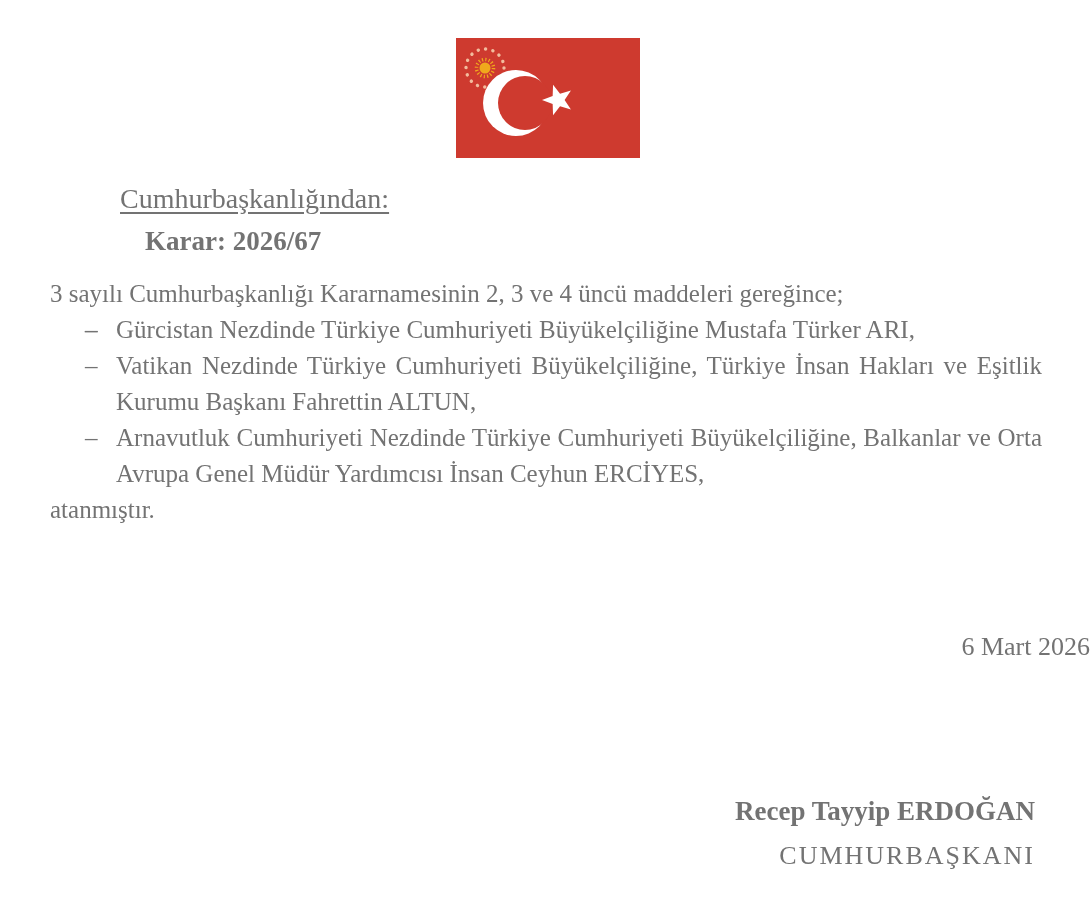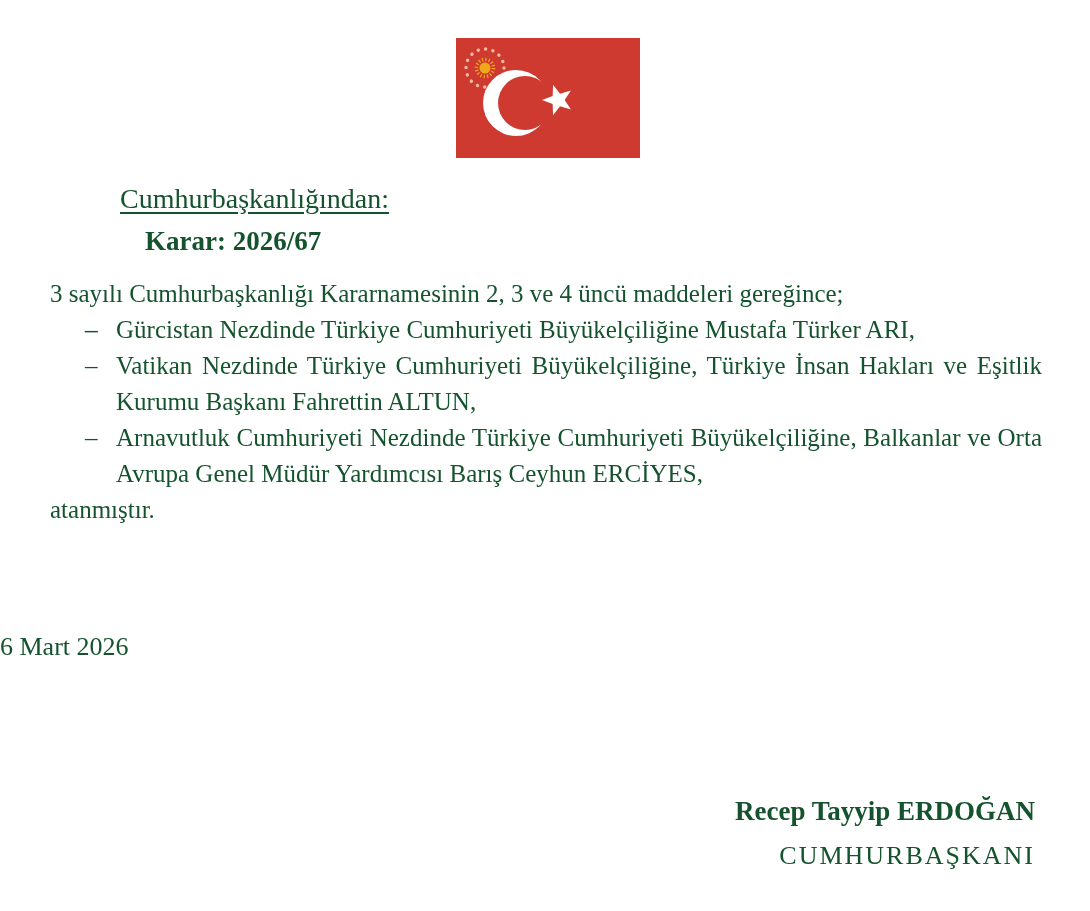--- a/index.html
+++ b/index.html
@@ -6,21 +6,21 @@
     margin: 0;
     padding: 0;
     background: #ffffff;
   }
   .page {
     position: relative;
     width: 1090px;
     height: 911px;
     background: #ffffff;
     font-family: "Liberation Serif", serif;
-    color: #14532d;
+    color: #737373;
     overflow: hidden;
   }
   .flag {
     position: absolute;
     left: 456px;
     top: 38px;
     width: 184px;
     height: 120px;
   }
   .flag svg { display: block; width: 100%; height: 100%; }
@@ -59,21 +59,21 @@
   .li .dash {
     position: absolute;
     left: 35px;
     top: 0;
   }
   .date {
     position: absolute;
     left: 0;
     top: 632px;
     width: 1090px;
-    text-align: left;
+    text-align: right;
     font-size: 26px;
   }
   .signature {
     position: absolute;
     left: 635px;
     top: 796px;
     width: 400px;
     text-align: right;
   }
   .sig-name {
@@ -122,21 +122,21 @@
       <span>Gürcistan Nezdinde Türkiye Cumhuriyeti Büyükelçiliğine Mustafa Türker ARI,</span>
     </div>
 
     <div class="li">
       <span class="dash">–</span>
       <span>Vatikan Nezdinde Türkiye Cumhuriyeti Büyükelçiliğine, Türkiye İnsan Hakları ve Eşitlik Kurumu Başkanı Fahrettin ALTUN,</span>
     </div>
 
     <div class="li">
       <span class="dash">–</span>
-      <span>Arnavutluk Cumhuriyeti Nezdinde Türkiye Cumhuriyeti Büyükelçiliğine, Balkanlar ve Orta Avrupa Genel Müdür Yardımcısı Barış Ceyhun ERCİYES,</span>
+      <span>Arnavutluk Cumhuriyeti Nezdinde Türkiye Cumhuriyeti Büyükelçiliğine, Balkanlar ve Orta Avrupa Genel Müdür Yardımcısı İnsan Ceyhun ERCİYES,</span>
     </div>
 
     <p class="closing">atanmıştır.</p>
   </div>
 
   <div class="date">6 Mart 2026</div>
 
   <div class="signature">
     <div class="sig-name">Recep Tayyip ERDOĞAN</div>
     <div class="sig-title">CUMHURBAŞKANI</div>

